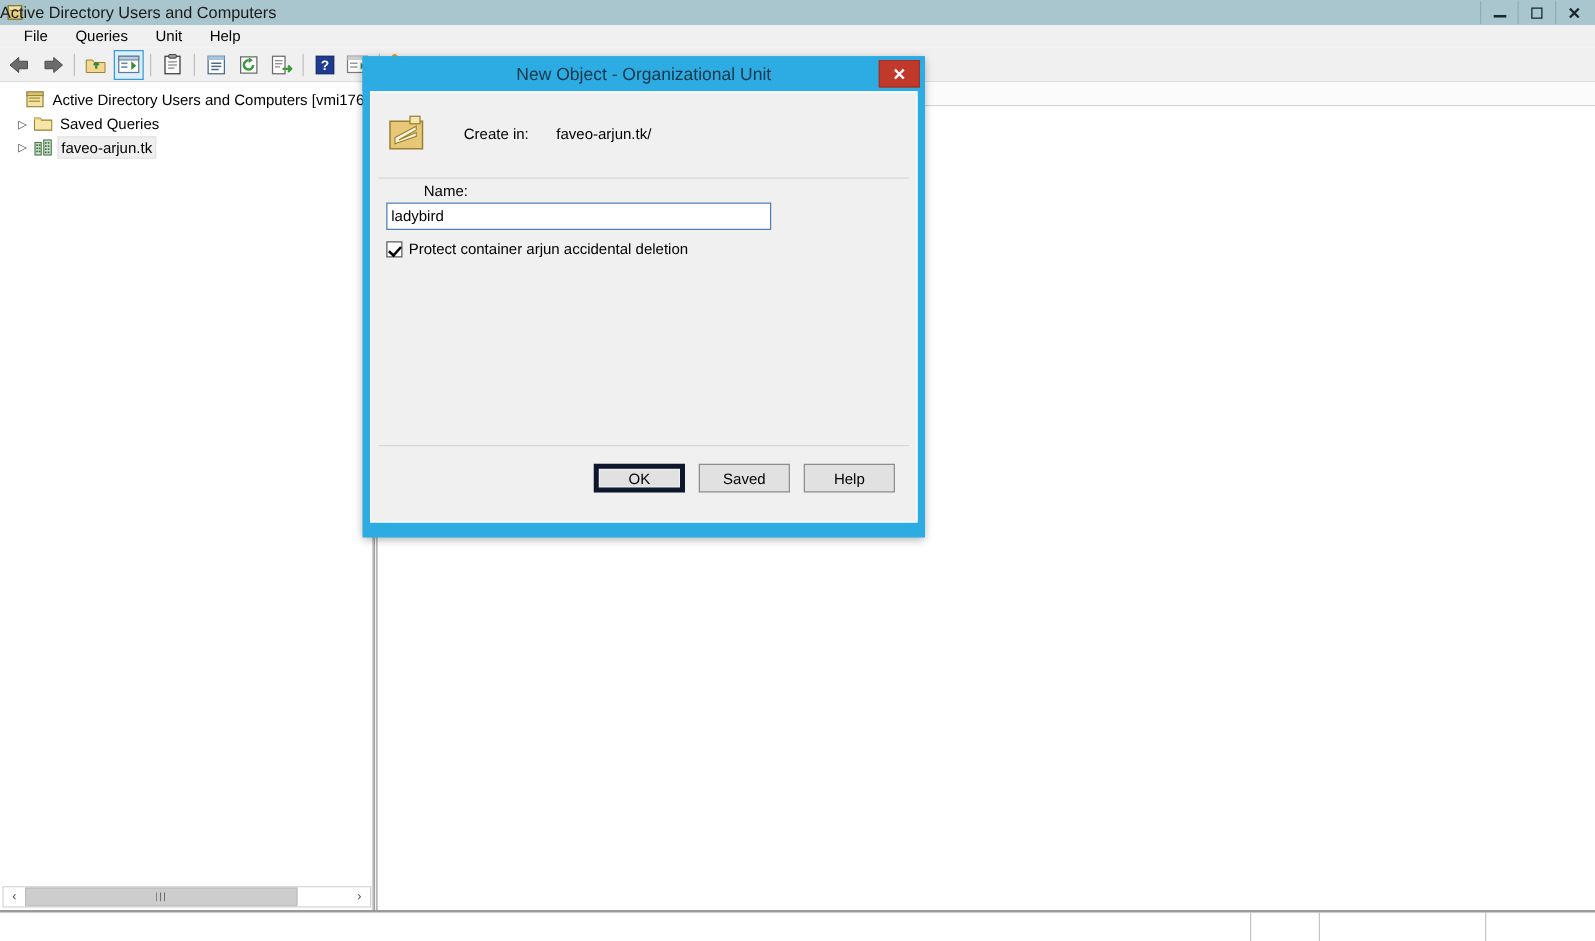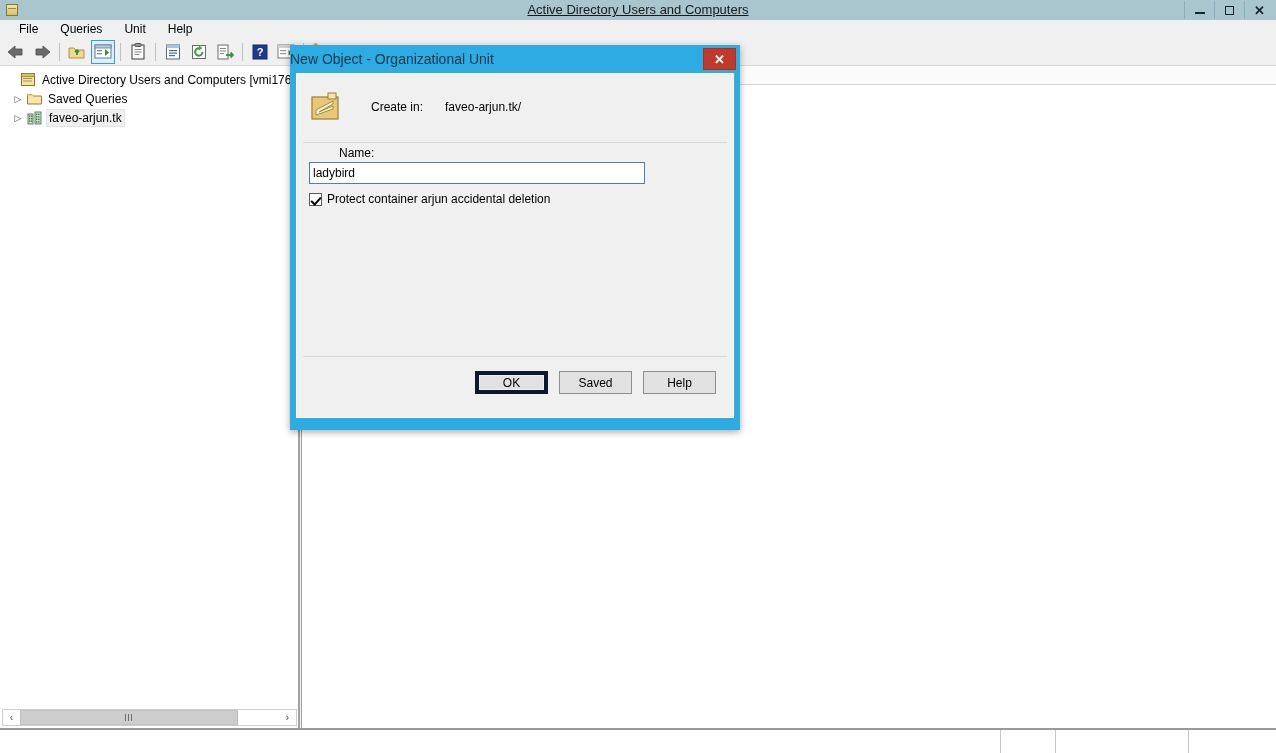--- a/index.html
+++ b/index.html
@@ -30,25 +30,24 @@
     width: 12px; height: 12px;
     background: linear-gradient(#f3e6a8, #d8c068);
     border: 1px solid #8a7430;
   }
   .tb-folder:after {
     content: ""; position: absolute; left: 1px; top: 3px;
     width: 8px; height: 1px; background: #9c8640;
   }
   .titlebar-text {
     position: absolute; left: 0; width: 1276px;
-    text-align: center;
+    text-align: left;
     font-size: 13px;
     color: #1a1a1a;
     line-height: 20px;
-    text-decoration: underline;
   }
   .wincontrols {
     position: absolute; right: 2px; top: 1px;
     display: flex; height: 18px;
   }
   .wc {
     width: 30px; height: 18px;
     display: flex; align-items: center; justify-content: center;
     font-size: 12px; color: #16262b;
     border-left: 1px solid #8fadb6;
@@ -236,21 +235,21 @@
   }
   .dlg-titlebar {
     position: absolute; top: 0; left: 0;
     width: 450px; height: 28px;
     background: #2dace4;
   }
   .dlg-title {
     position: absolute; left: 0; top: 0;
     width: 450px; height: 24px;
     line-height: 28px;
-    text-align: left;
+    text-align: center;
     font-size: 14px;
     color: #11374a;
   }
   .dlg-close {
     position: absolute; right: 4px; top: 3px;
     width: 33px; height: 22px;
     background: #c0392b;
     border: 1px solid #a33124;
     color: #ffffff;
     font-size: 13px; font-weight: bold;
@@ -280,21 +279,21 @@
     width: 424px; height: 1px;
     background: #d6d6d6;
   }
   .name-label {
     position: absolute; left: 12px; top: 72px;
     font-size: 12px;
     margin-left: 30px;
   }
   .name-input {
     position: absolute; left: 12px; top: 88px;
-    width: 336px; height: 22px;
+    width: 308px; height: 22px;
     background: #ffffff;
     border: 1px solid #4f7fb0;
     font-family: "Liberation Sans", sans-serif;
     font-size: 12px;
     padding: 0 3px;
     line-height: 20px;
     color: #000;
     outline: none;
   }
   .chk-row {

